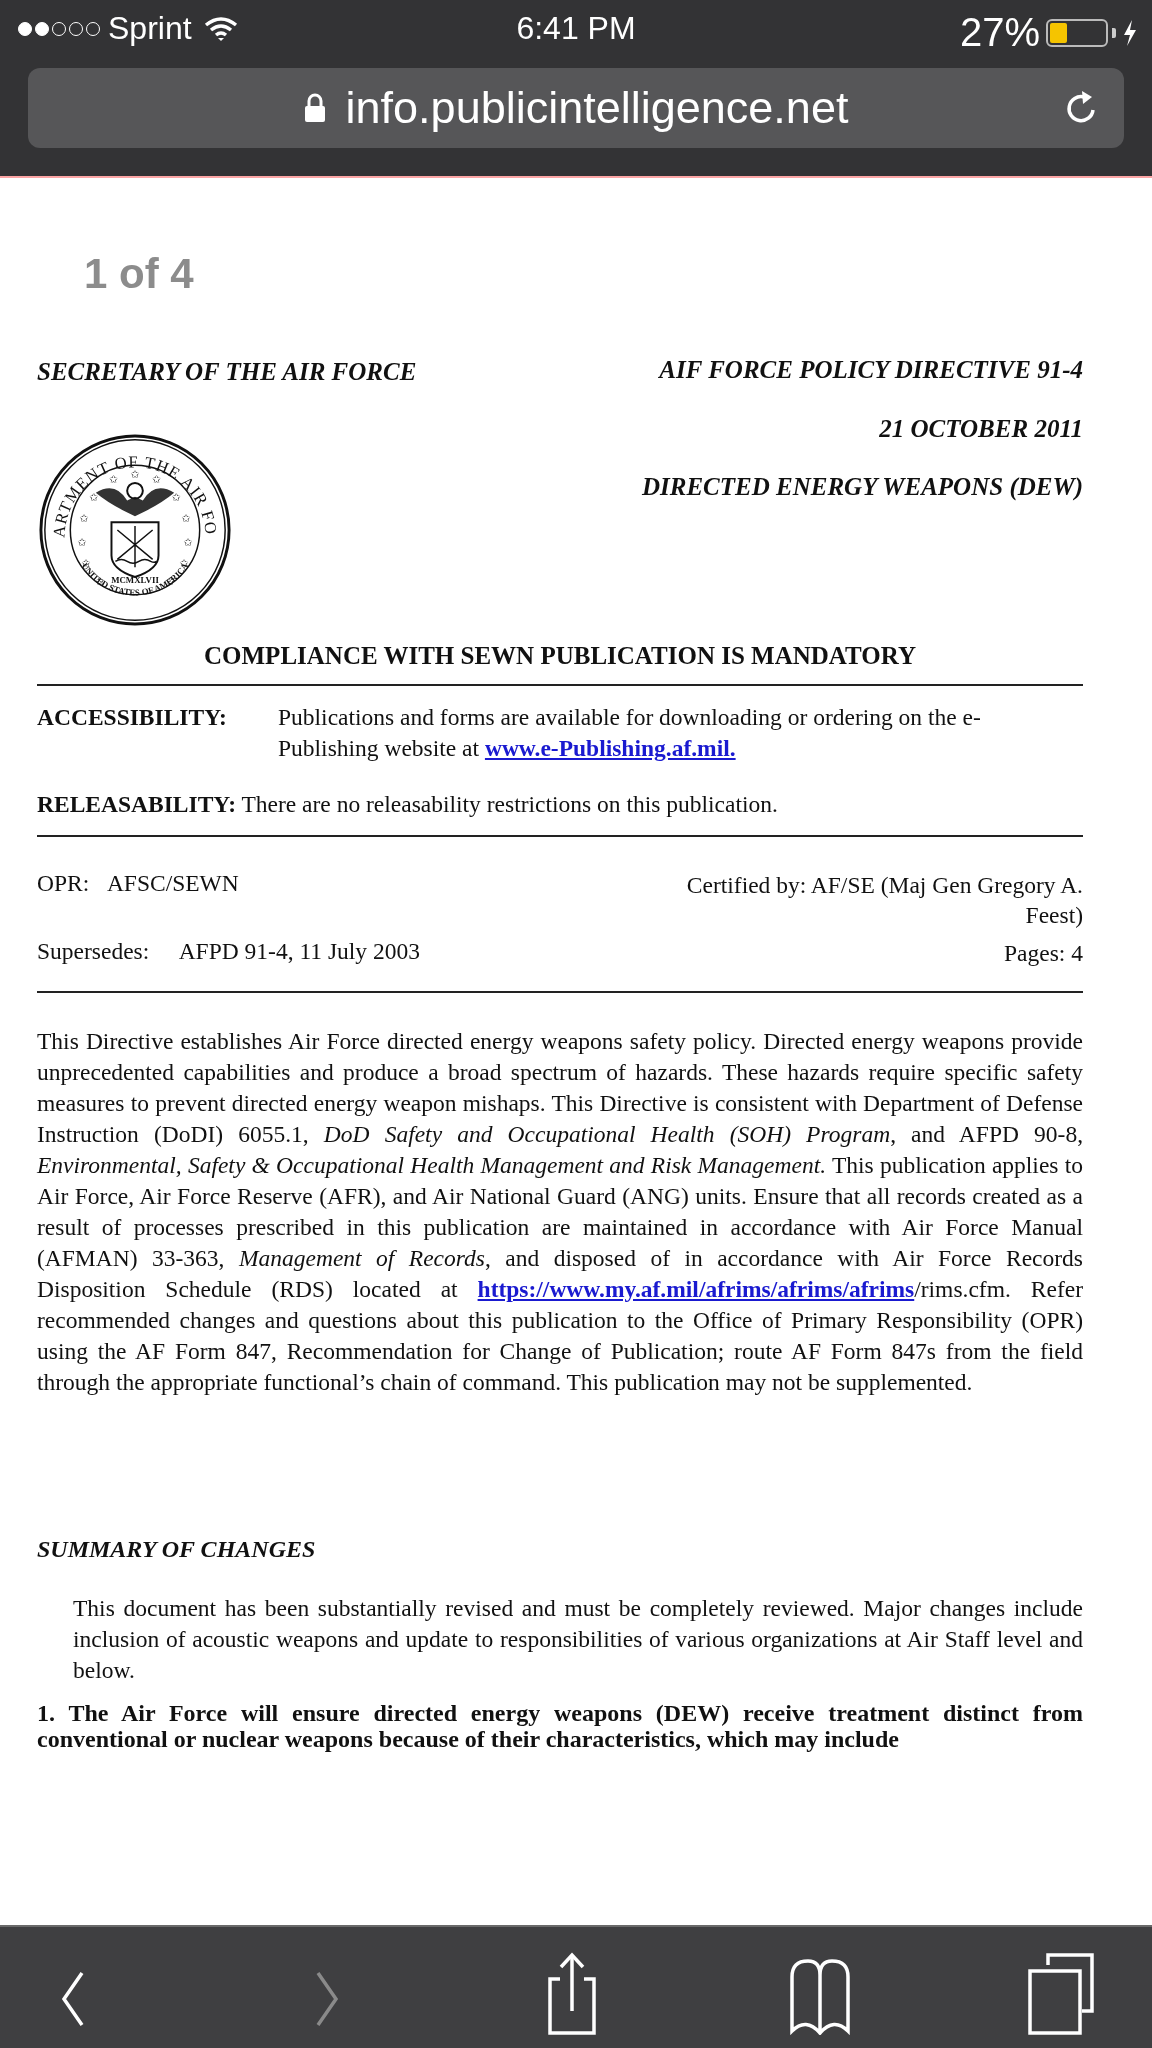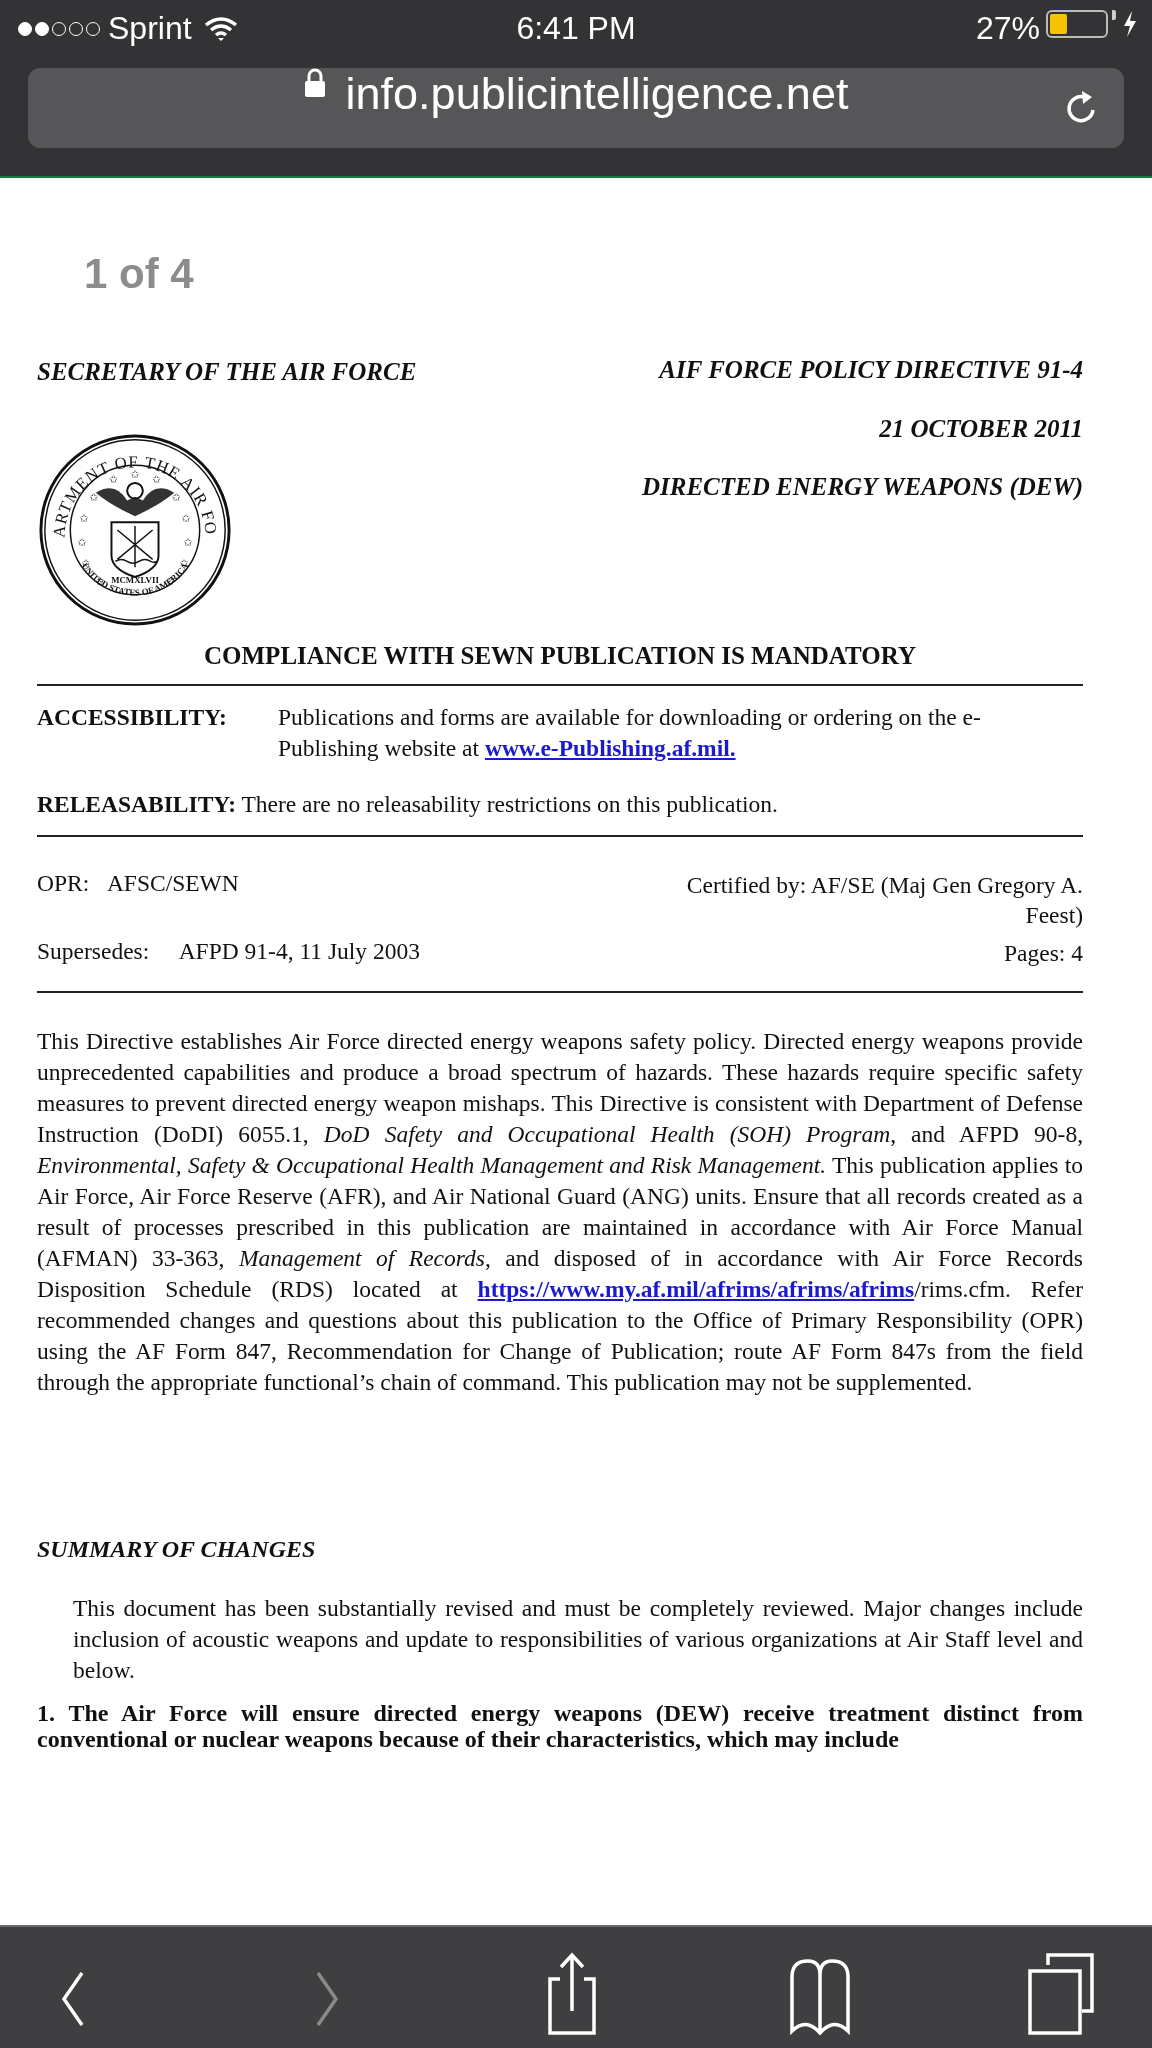--- a/index.html
+++ b/index.html
@@ -3,44 +3,44 @@
 <meta charset="utf-8">
 <style>
   * { box-sizing: border-box; margin: 0; padding: 0; }
   html, body { width: 1152px; height: 2048px; overflow: hidden; background: #ffffff; }
   body { position: relative; font-family: "Liberation Serif", serif; color: #111; }
 
   
   .chrome-top {
     position: absolute; left: 0; top: 0; width: 1152px; height: 178px;
     background: #333335;
-    border-bottom: 2px solid #15803d;
+    border-bottom: 2px solid #fca5a5;
   }
   .status-bar {
     position: absolute; left: 0; top: 0; width: 1152px; height: 58px;
     color: #fff; font-family: "Liberation Sans", sans-serif;
   }
   .status-left { position: absolute; left: 18px; top: 10px; display: flex; align-items: center; font-size: 32px; }
   .signal { display: flex; align-items: center; gap: 3px; margin-right: 8px; }
   .dot { width: 14px; height: 14px; border-radius: 50%; border: 1.5px solid #fff; }
   .dot.on { background: #fff; }
   .carrier { margin-right: 12px; }
   .wifi-icon { width: 34px; height: 26px; }
   .status-time { position: absolute; left: 0; right: 0; top: 10px; text-align: center; font-size: 32px; }
-  .status-right { position: absolute; right: 14px; top: 10px; display: flex; align-items: flex-start; font-size: 32px; }
+  .status-right { position: absolute; right: 14px; top: 10px; display: flex; align-items: center; font-size: 40px; }
   .batt-pct { margin-right: 6px; }
   .battery { position: relative; width: 62px; height: 28px; border: 2px solid #bbb; border-radius: 6px; margin-right: 4px; }
   .battery .fill { position: absolute; left: 2px; top: 2px; bottom: 2px; width: 17px; background: #f5c400; border-radius: 2px; }
   .battery-nub { width: 4px; height: 10px; background: #ccc; border-radius: 0 2px 2px 0; margin-right: 6px; }
   .bolt-icon { width: 16px; height: 28px; }
 
   .url-bar {
     position: absolute; left: 28px; top: 68px; width: 1096px; height: 80px;
     background: #565658; border-radius: 12px;
-    display: flex; align-items: flex-start; justify-content: center;
+    display: flex; align-items: center; justify-content: center;
     color: #fff; font-family: "Liberation Sans", sans-serif; font-size: 45px;
   }
   .lock-icon { width: 22px; height: 30px; margin-right: 20px; }
   .reload-icon { position: absolute; right: 22px; top: 20px; width: 40px; height: 40px; }
 
   
   .page-indicator {
     position: absolute; left: 84px; top: 250px;
     font-family: "Liberation Sans", sans-serif; font-size: 42px; color: #8c8c8c; font-weight: bold;
   }

